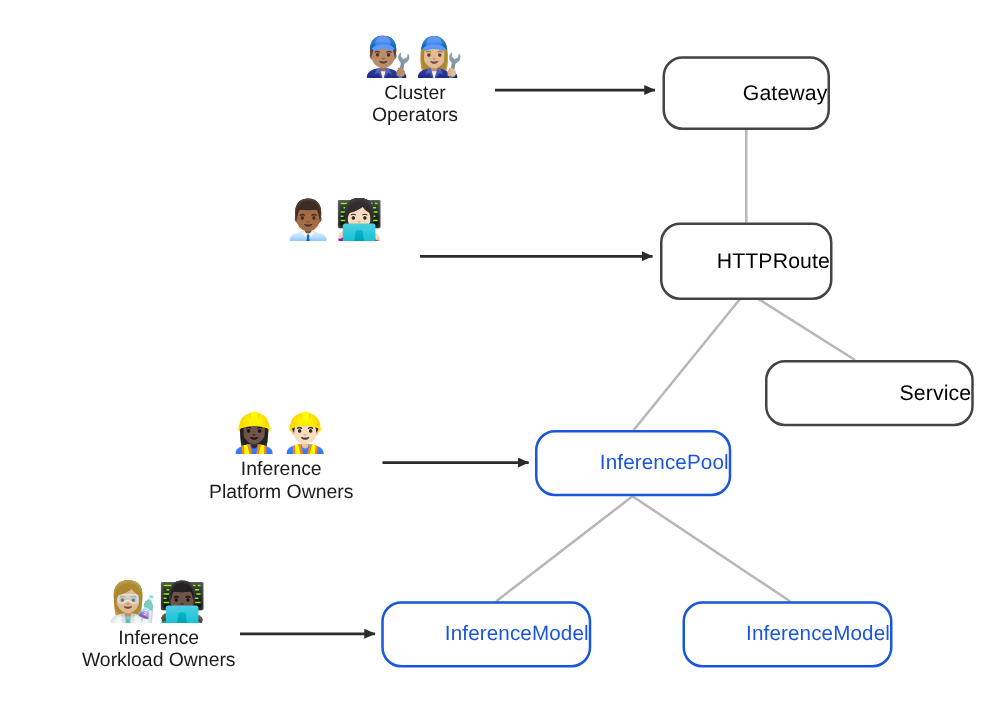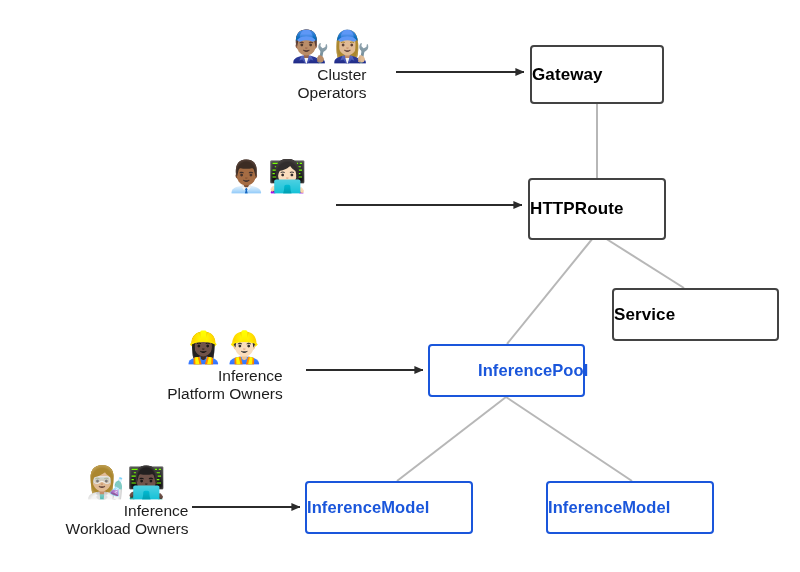--- a/index.html
+++ b/index.html
@@ -28,24 +28,24 @@
     height: 572px;
     pointer-events: none;
   }
 
   
   .node {
     position: absolute;
     box-sizing: border-box;
     display: flex;
     align-items: center;
-    justify-content: flex-start;
-    border-radius: 4px;
+    justify-content: flex-end;
+    border-radius: 16px;
     background: #ffffff;
-    font-weight: bold;
+    font-weight: normal;
     letter-spacing: 0.1px;
     white-space: nowrap;
   }
   .node-core {
     border: 2px solid #434343;
     color: #000000;
     font-size: 17px;
   }
   .node-inference {
     border: 2px solid #1a56db;
@@ -70,21 +70,21 @@
   }
   .persona-emojis {
     font-size: 31px;
     line-height: 1.05;
     letter-spacing: 2px;
     font-family: "DejaVu Sans", sans-serif;
     user-select: none;
   }
   .persona-label {
     margin-top: 3px;
-    text-align: right;
+    text-align: center;
     font-size: 15.5px;
     line-height: 1.22;
     color: #1c1c1c;
   }
   .persona-label span { display: block; }
 
   #persona-cluster-operators        { left: 227px; top: 30px; }
   #persona-application-developers   { left: 163px; top: 160px; }
   #persona-inference-platform-owners{ left: 120px; top: 331px; }
   #persona-inference-workload-owners{ left: 22px;  top: 466px; }

